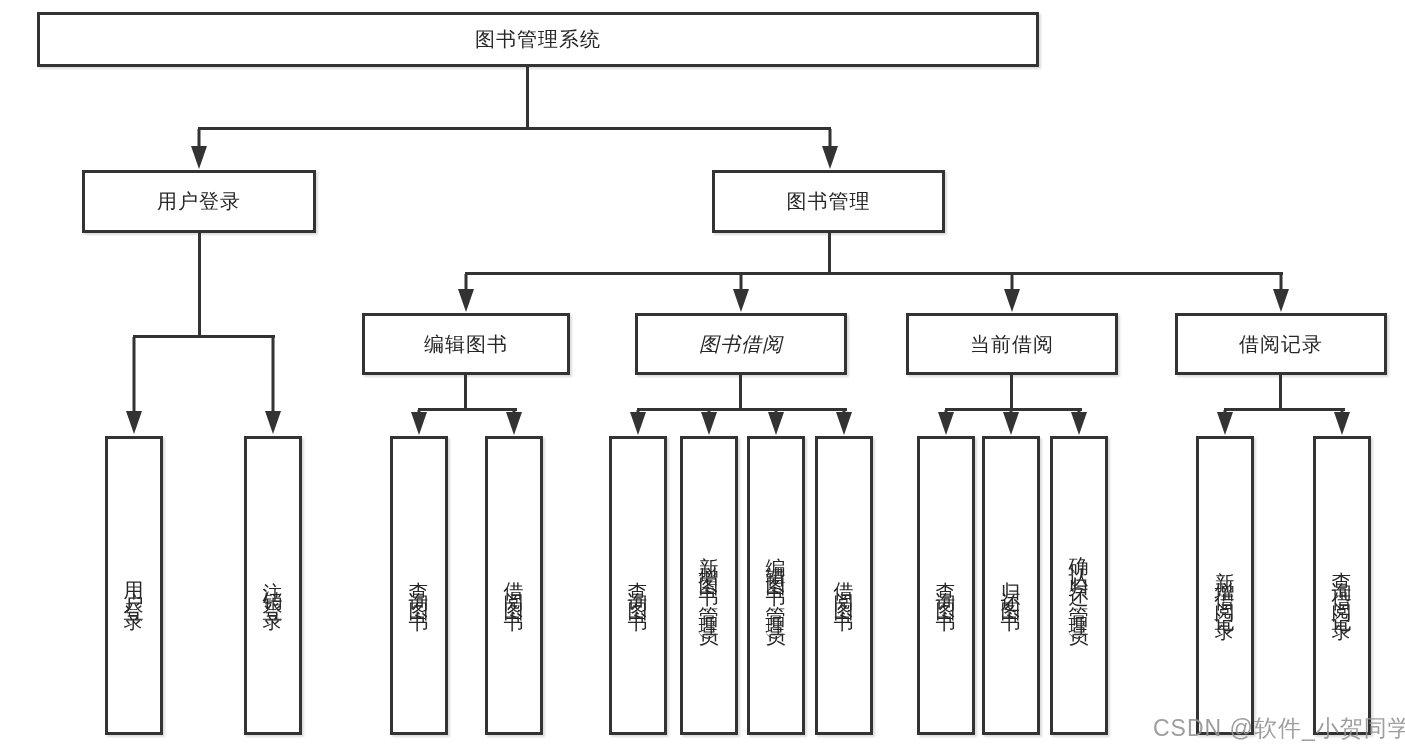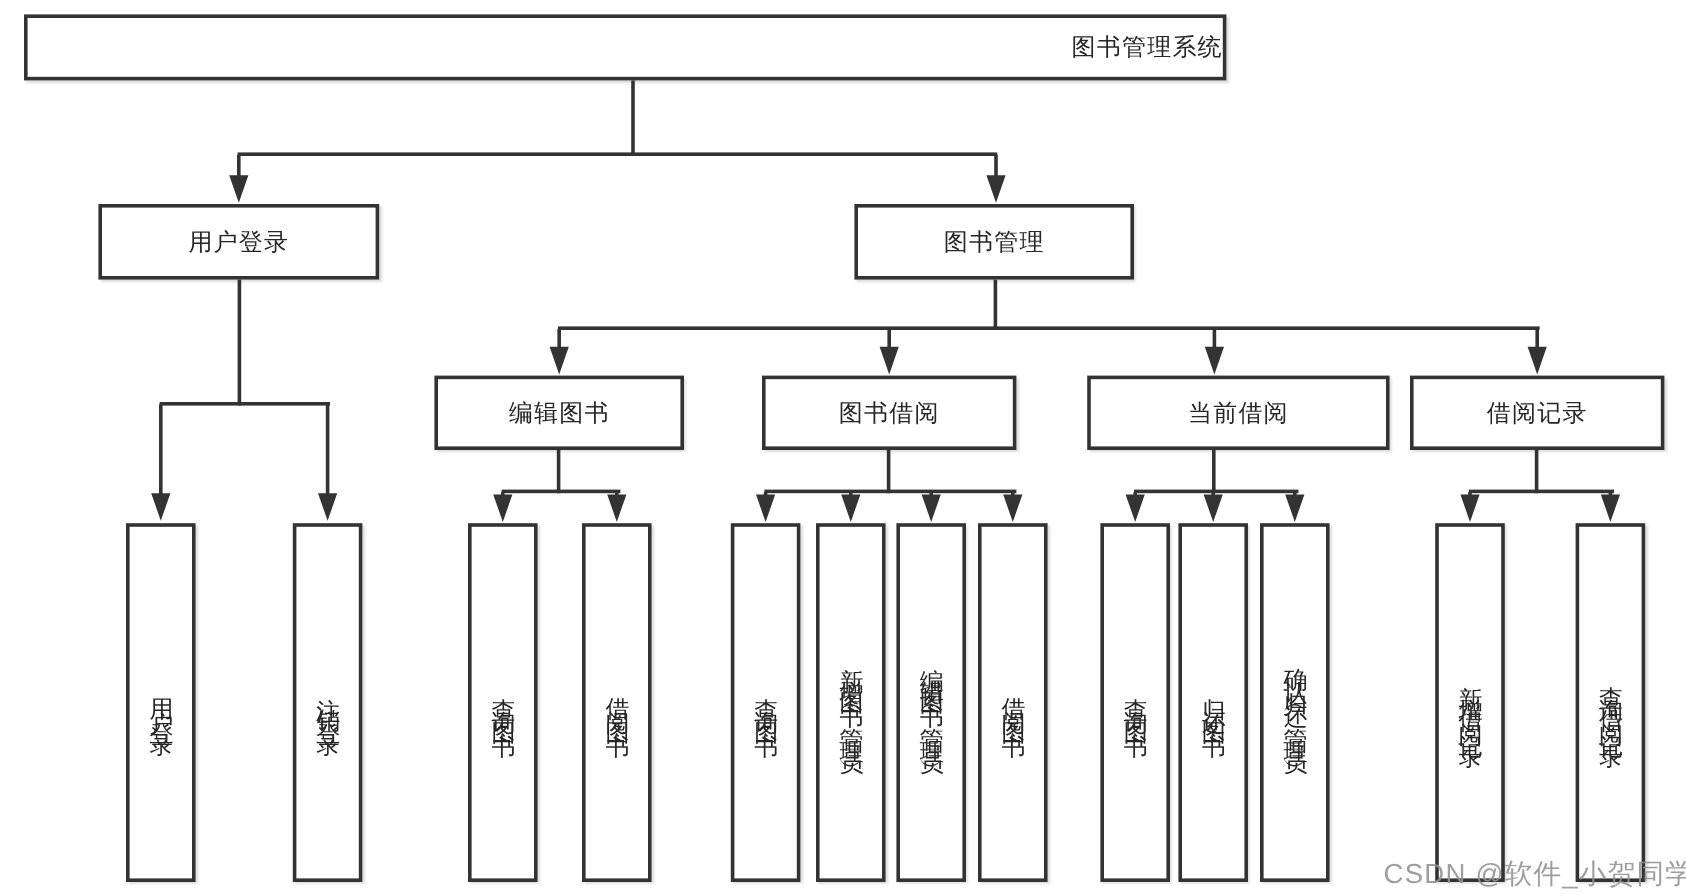--- a/index.html
+++ b/index.html
@@ -43,26 +43,26 @@
   }
   .arrow .head{
     position:absolute;bottom:0;left:50%;
     transform:translateX(-50%);
     width:0;height:0;
     border-left:8px solid transparent;
     border-right:8px solid transparent;
     border-top:23px solid #333;
   }
   
-  #box-root{left:20px;top:12px;width:1002px;height:55px;justify-content:flex-end;}
+  #box-root{left:37px;top:12px;width:1002px;height:55px;}
   #box-user-login{left:82px;top:170px;width:234px;height:63px;}
   #box-book-mgmt{left:712px;top:170px;width:233px;height:63px;}
   #box-new-book-rec{left:362px;top:313px;width:208px;height:62px;}
-  #box-book-borrow{left:635px;top:313px;width:212px;height:62px;}
-  #box-current-borrow{left:906px;top:313px;width:252px;height:62px;text-align:center;}
+  #box-book-borrow{left:635px;top:313px;width:212px;height:62px;font-style:italic;}
+  #box-current-borrow{left:906px;top:313px;width:212px;height:62px;text-align:center;}
   #box-borrow-record{left:1175px;top:313px;width:212px;height:62px;text-align:center;}
   #leaf-user-login{left:105px;}
   #leaf-logout{left:244px;}
   #leaf-query-book-1{left:390px;}
   #leaf-borrow-book-1{left:485px;}
   #leaf-query-book-2{left:609px;}
   #leaf-add-book{left:680px;}
   #leaf-edit-book{left:747px;}
   #leaf-borrow-book-2{left:815px;}
   #leaf-query-book-3{left:917px;}

